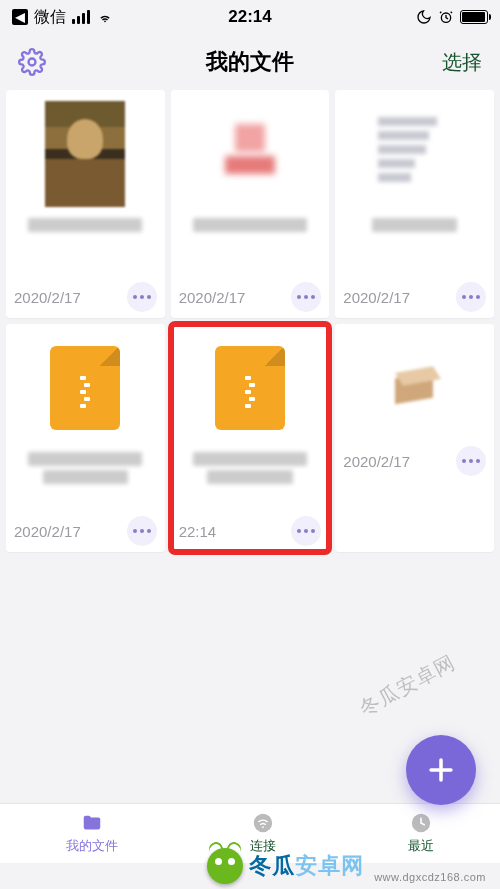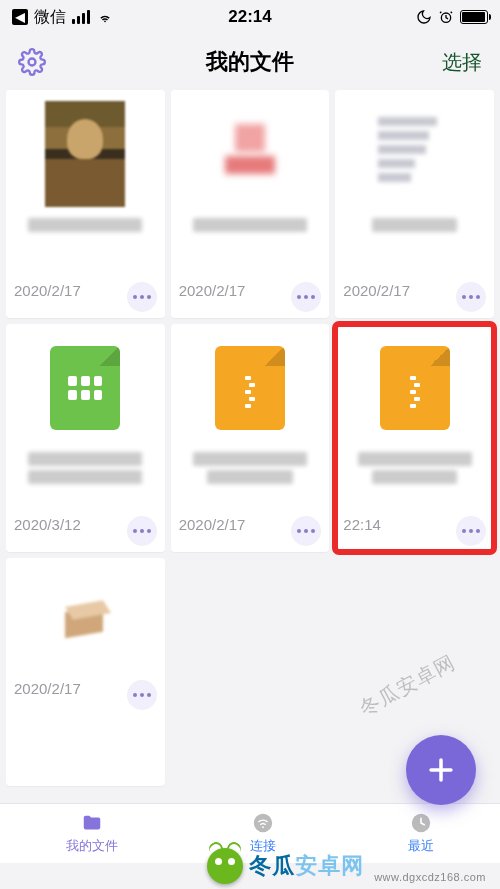--- a/index.html
+++ b/index.html
@@ -33,21 +33,21 @@
   .select-btn { color:#14532d; font-size:20px; font-weight:400; }
 
   
   .grid { display:grid; grid-template-columns: repeat(3, 1fr); gap:6px; padding:0 6px; }
   .card { background:#fff; border-radius:4px; padding:10px 8px 6px; display:flex; flex-direction:column; position:relative; height:228px; box-shadow: 0 1px 1px rgba(0,0,0,0.04); }
   .thumb { flex:0 0 108px; display:flex; align-items:center; justify-content:center; }
   .label-area { flex:1; display:flex; flex-direction:column; justify-content:flex-start; padding-top:10px; gap:4px; }
   .blur-line { height:14px; background:#ccc; border-radius:2px; filter: blur(2px); }
   .blur-line.short { width:60%; margin:0 auto; }
   .blur-line.med { width:80%; margin:0 auto; }
-  .card-footer { display:flex; justify-content:space-between; padding-top:4px; }
+  .card-footer { display:flex; align-items:center; justify-content:space-between; padding-top:4px; }
   .date { font-size:15px; color:#9a9aa0; font-weight:400; }
   .more { width:30px; height:30px; border-radius:50%; background:#f1effb; display:flex; align-items:center; justify-content:center; gap:3px; }
   .more span { width:4px; height:4px; border-radius:50%; background:#8a7cc7; }
   .clear-label { font-size:17px; color:#000; text-align:center; padding-top:6px; }
 
   
   .highlighted { outline: 6px solid #eb2a2a; outline-offset:-3px; z-index:5; }
 
   
   .file-icon { width:70px; height:84px; border-radius:6px; position:relative; }
@@ -59,21 +59,21 @@
   .file-icon .zip-dots { position:absolute; top:30px; left:50%; transform:translateX(-50%); width:8px; display:flex; flex-direction:column; gap:3px; align-items:center; }
   .file-icon .zip-dots span { width:6px; height:4px; background:#fff; border-radius:1px; }
   .file-icon .zip-dots span:nth-child(odd){ margin-left:-4px; }
   .file-icon .zip-dots span:nth-child(even){ margin-left:4px; }
 
   
   .fab { position:absolute; right:24px; bottom:84px; width:70px; height:70px; border-radius:50%; background:#7b68d8; color:#fff; display:flex; align-items:center; justify-content:center; font-size:42px; box-shadow:0 6px 16px rgba(123,104,216,0.5); z-index:20; }
 
   
   .tab-bar { position:absolute; bottom:26px; left:0; right:0; height:60px; background:#fff; border-top:1px solid #e5e5e8; display:flex; justify-content:space-around; align-items:flex-start; padding-top:8px; }
-  .tab { display:flex; flex-direction:column; align-items:center; gap:3px; color:#3b82f6; font-size:13px; }
+  .tab { display:flex; flex-direction:column; align-items:center; gap:3px; color:#14532d; font-size:13px; }
   .tab.active { color:#8674dc; }
   .tab-icon { width:24px; height:22px; }
 
   
   .wm-bar { position:absolute; bottom:0; left:0; right:0; height:46px; display:flex; align-items:center; justify-content:flex-end; gap:6px; padding:0 14px; }
   .wm-mascot { width:36px; height:36px; border-radius:50%; background:#6ab81e; box-shadow:0 2px 4px rgba(0,0,0,0.3); position:relative; }
   .wm-mascot::before, .wm-mascot::after { content:""; position:absolute; width:7px; height:7px; background:#fff; border-radius:50%; top:10px; }
   .wm-mascot::before { left:8px; }
   .wm-mascot::after { right:8px; }
   .wm-mascot .ant { position:absolute; top:-6px; width:14px; height:14px; border:2px solid #6ab81e; border-bottom:none; border-left:none; border-radius:50%; }
@@ -200,46 +200,20 @@
     <div class="card-footer">
       <span class="date">2020/2/17</span>
       <div class="more">
           <span></span>
           <span></span>
           <span></span>
         </div>
     </div>
   </div>
 
-  <div class="card">
-    <div class="thumb">
-      <div class="file-icon green corner">
-        <div class="grid-dots">
-            <div></div>
-            <div></div>
-            <div></div>
-            <div></div>
-            <div></div>
-            <div></div>
-          </div>
-      </div>
-    </div>
-    <div class="label-area">
-      <div class="blur-line med"></div>
-      <div class="blur-line med"></div>
-    </div>
-    <div class="card-footer">
-      <span class="date">2020/3/12</span>
-      <div class="more">
-          <span></span>
-          <span></span>
-          <span></span>
-        </div>
-    </div>
-  </div>
 
   <div class="card">
     <div class="thumb">
       <div class="file-icon orange corner">
         <div class="zip-dots">
             <span></span>
             <span></span>
             <span></span>
             <span></span>
             <span></span>

